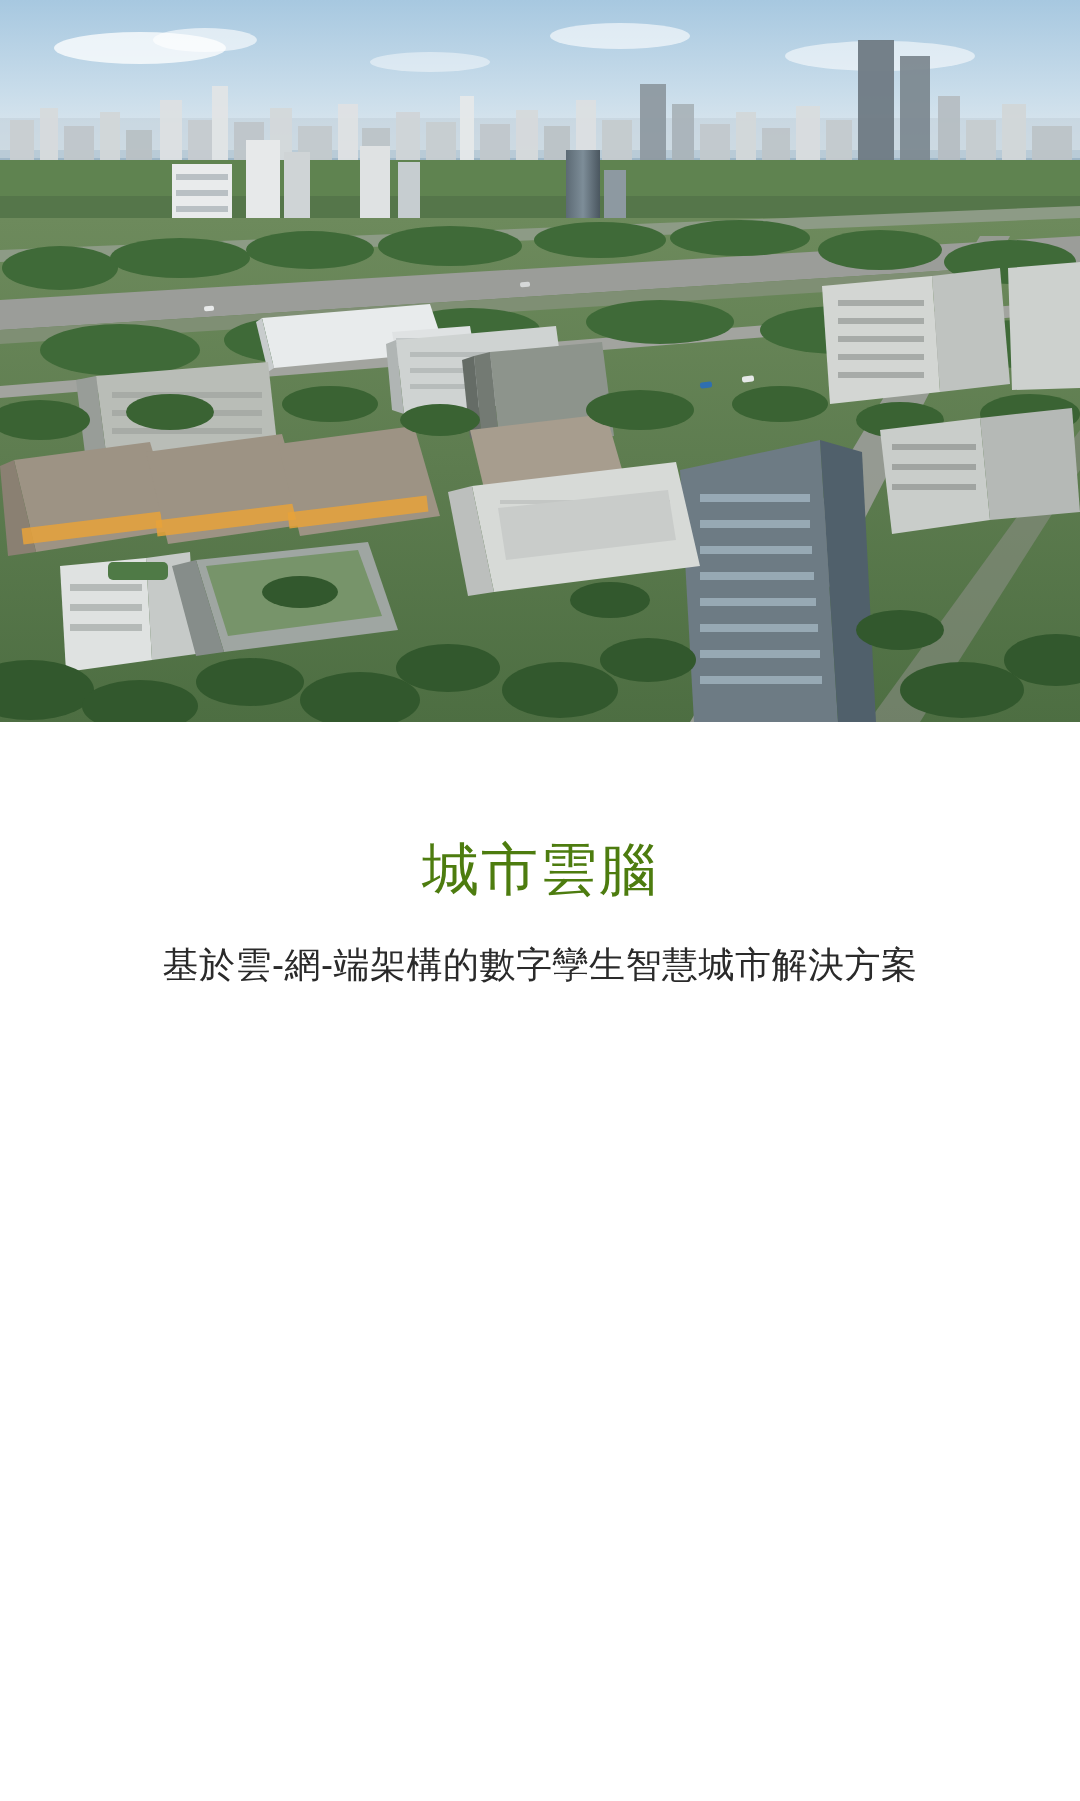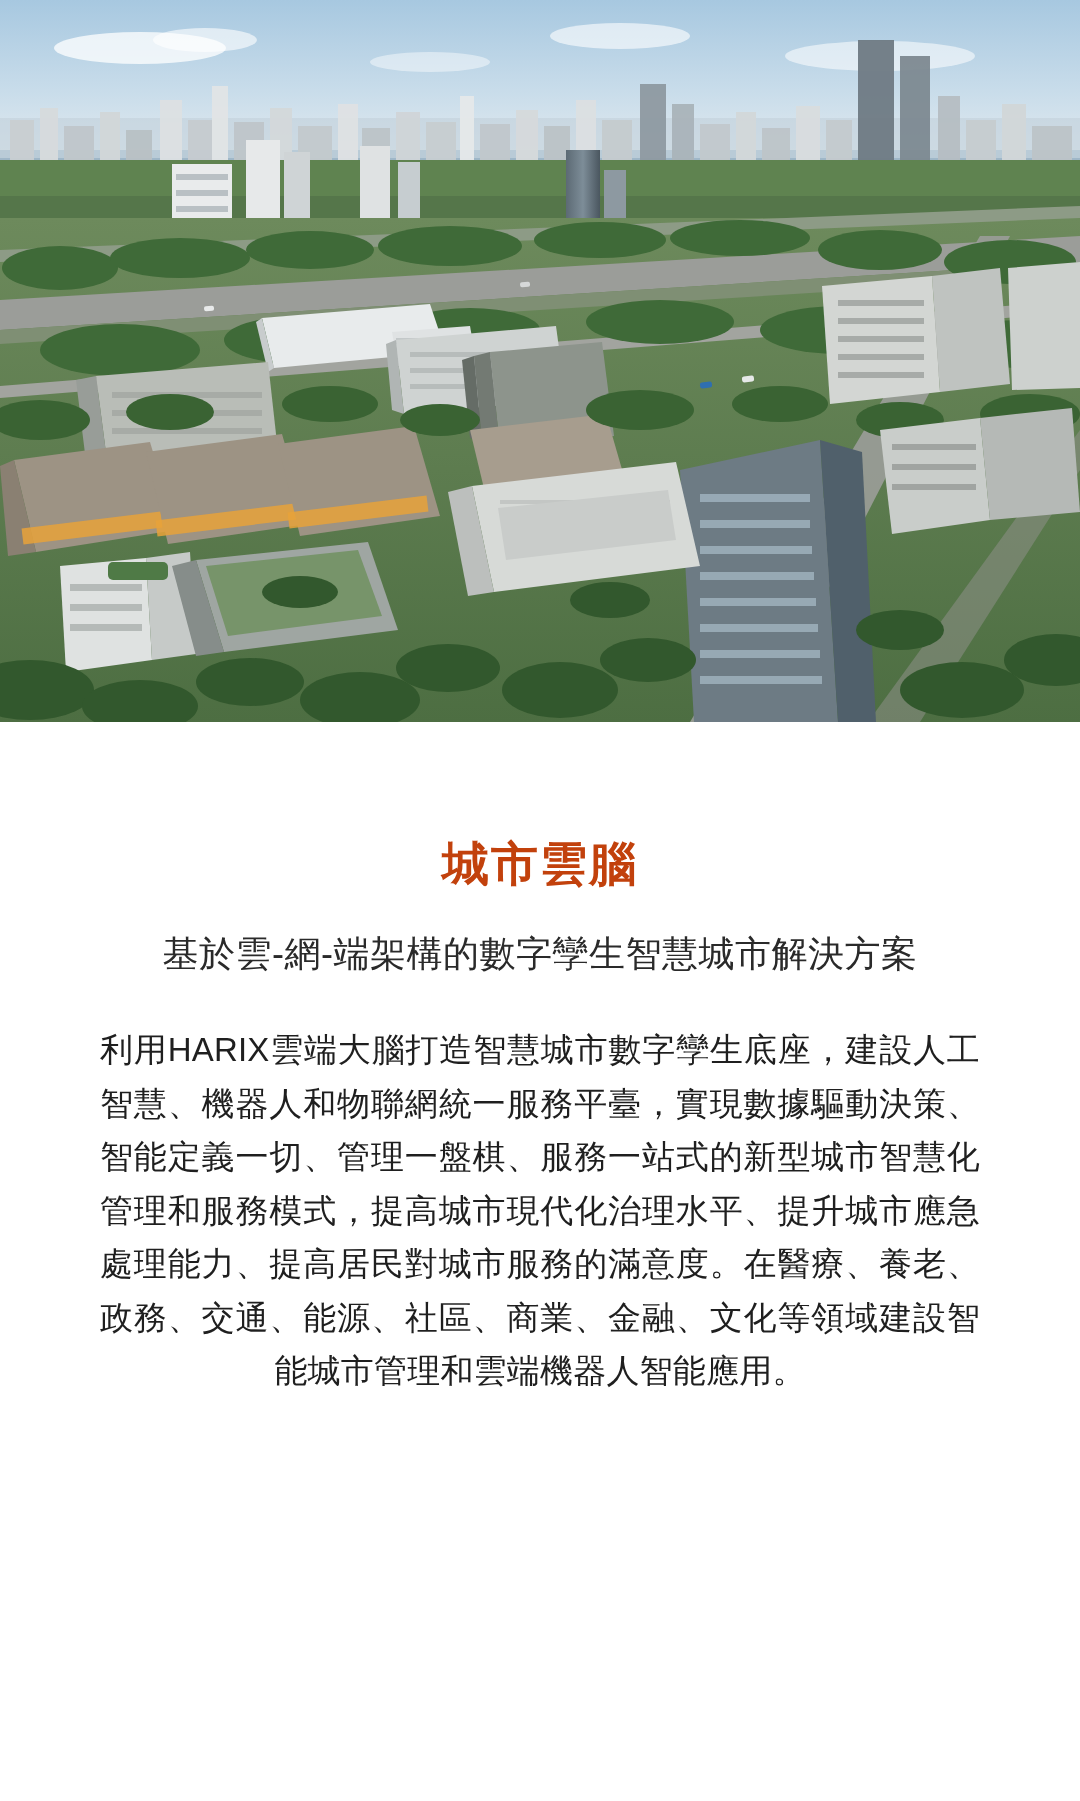--- a/index.html
+++ b/index.html
@@ -40,25 +40,25 @@
 
   
   .content {
     padding: 0 66px;
     box-sizing: border-box;
     text-align: center;
   }
 
   .title {
     margin: 116px 0 0 0;
-    font-size: 47px;
+    font-size: 57px;
     line-height: 1.12;
-    font-weight: 700;
+    font-weight: 400;
     letter-spacing: 2px;
-    color: #c2410c;
+    color: #4d7c0f;
   }
 
   .subtitle {
     margin: 40px auto 0 auto;
     max-width: 900px;
     font-size: 36px;
     line-height: 1.30;
     font-weight: 400;
     letter-spacing: 0.5px;
     color: #2a2a2a;
@@ -307,16 +307,15 @@
 
       <rect x="0" y="0" width="1080" height="722" fill="none"></rect>
     </svg>
   </div>
 
   <div class="content">
     <h1 class="title">城市雲腦</h1>
 
     <h2 class="subtitle">基於雲-網-端架構的數字孿生智慧城市解決方案</h2>
 
-    <p class="body-text">利用HARIX雲端大腦打造智慧城市數字孿生底座，建設人工智慧、機器人和物聯網統一服務平臺，實現數據驅動決策、智能定義一切、管理一盤棋、服務一站式的新型城市智慧化管理和服務模式，提高城市現代化治理水平、提升城市應急處理能力、提高居民對城市服務的滿意度。在醫療、養老、政務、交通、能源、社區、商業、金融、文化等領域建設智能城市管理和雲端機器人智能應用。</p>
   </div>
 
 </div>
 
 </body></html>

